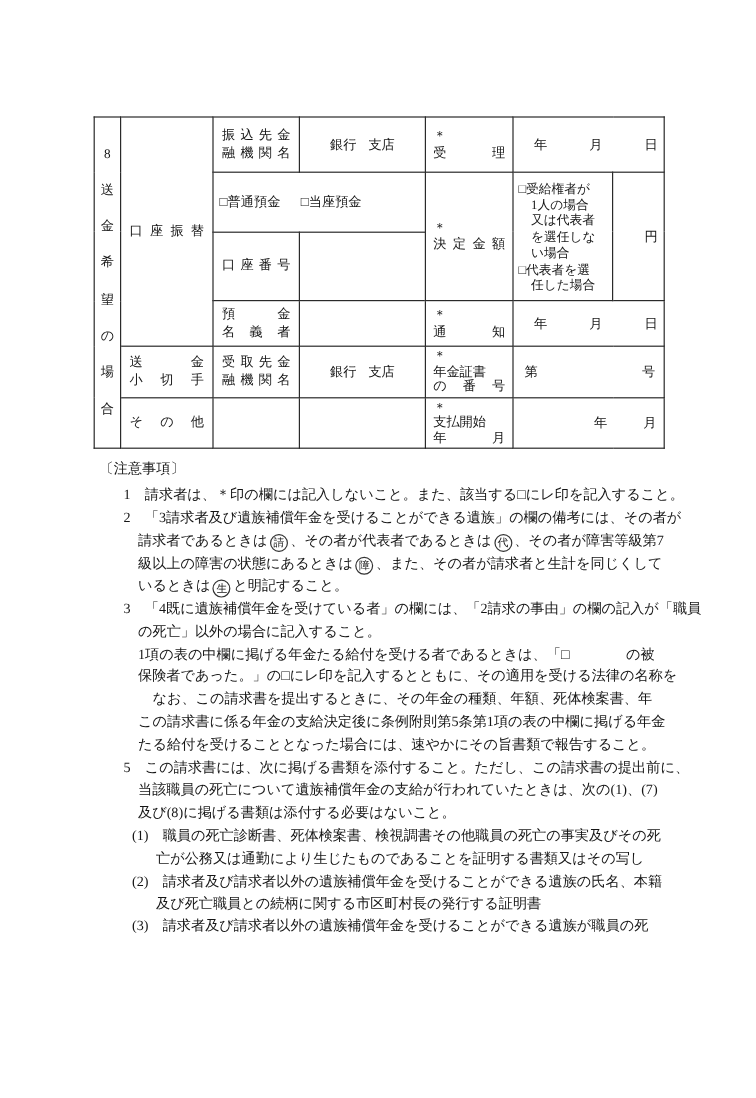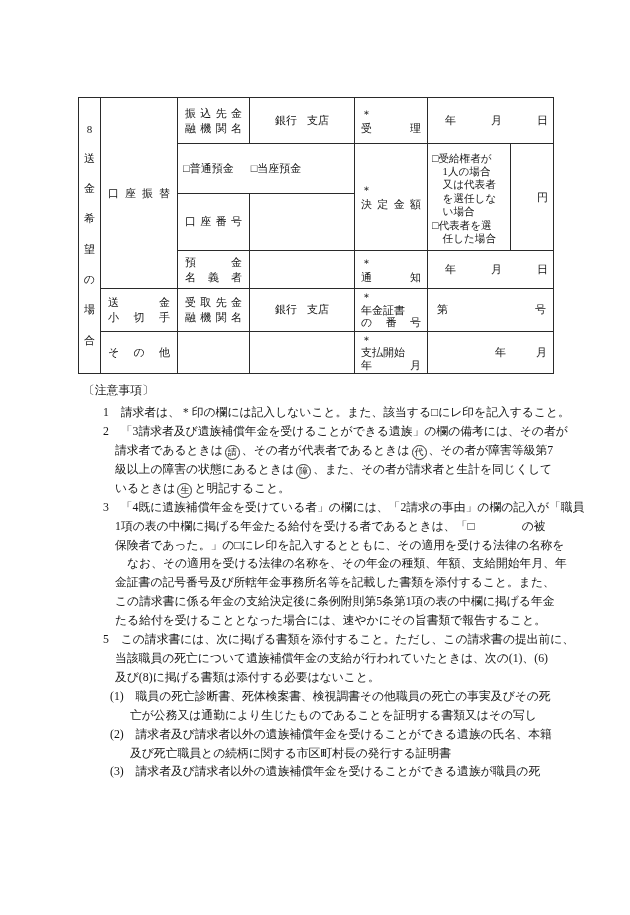--- a/index.html
+++ b/index.html
@@ -207,28 +207,28 @@
     </table>
 
   <div class="notes">
       <div class="nl l0">〔注意事項〕</div>
       <div class="nl l1">1　請求者は、＊印の欄には記入しないこと。また、該当する□にレ印を記入すること。</div>
       <div class="nl l1">2　「3請求者及び遺族補償年金を受けることができる遺族」の欄の備考には、その者が</div>
       <div class="nl l2">請求者であるときは<span class="circ">請</span>、その者が代表者であるときは<span class="circ">代</span>、その者が障害等級第7</div>
       <div class="nl l2">級以上の障害の状態にあるときは<span class="circ">障</span>、また、その者が請求者と生計を同じくして</div>
       <div class="nl l2">いるときは<span class="circ">生</span>と明記すること。</div>
       <div class="nl l1">3　「4既に遺族補償年金を受けている者」の欄には、「2請求の事由」の欄の記入が「職員</div>
+      <div class="nl l2">の死亡」以外の場合に記入すること。</div>
       <div class="nl l2">1項の表の中欄に掲げる年金たる給付を受ける者であるときは、「□　　　　の被</div>
       <div class="nl l2">保険者であった。」の□にレ印を記入するとともに、その適用を受ける法律の名称を</div>
-      <div class="nl l3">なお、その適用を受ける法律の名称を、その年金の種類、年額、支給開始年月、年</div>
-      <div class="nl l2">金証書の記号番号及び所轄年金事務所名等を記載した書類を添付すること。また、</div>
+      <div class="nl l3">なお、この請求書を提出するときに、その年金の種類、年額、死体検案書、年</div>
       <div class="nl l2">この請求書に係る年金の支給決定後に条例附則第5条第1項の表の中欄に掲げる年金</div>
       <div class="nl l2">たる給付を受けることとなった場合には、速やかにその旨書類で報告すること。</div>
       <div class="nl l1">5　この請求書には、次に掲げる書類を添付すること。ただし、この請求書の提出前に、</div>
-      <div class="nl l2">当該職員の死亡について遺族補償年金の支給が行われていたときは、次の(1)、(6)</div>
+      <div class="nl l2">当該職員の死亡について遺族補償年金の支給が行われていたときは、次の(1)、(7)</div>
       <div class="nl l2">及び(8)に掲げる書類は添付する必要はないこと。</div>
       <div class="nl l4">(1)　職員の死亡診断書、死体検案書、検視調書その他職員の死亡の事実及びその死</div>
       <div class="nl l5">亡が公務又は通勤により生じたものであることを証明する書類又はその写し</div>
       <div class="nl l4">(2)　請求者及び請求者以外の遺族補償年金を受けることができる遺族の氏名、本籍</div>
       <div class="nl l5">及び死亡職員との続柄に関する市区町村長の発行する証明書</div>
       <div class="nl l4">(3)　請求者及び請求者以外の遺族補償年金を受けることができる遺族が職員の死</div>
     </div>
 
 </div>
 

